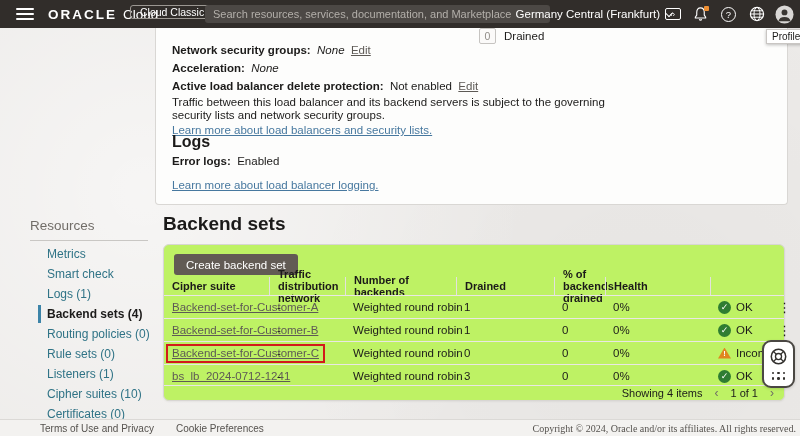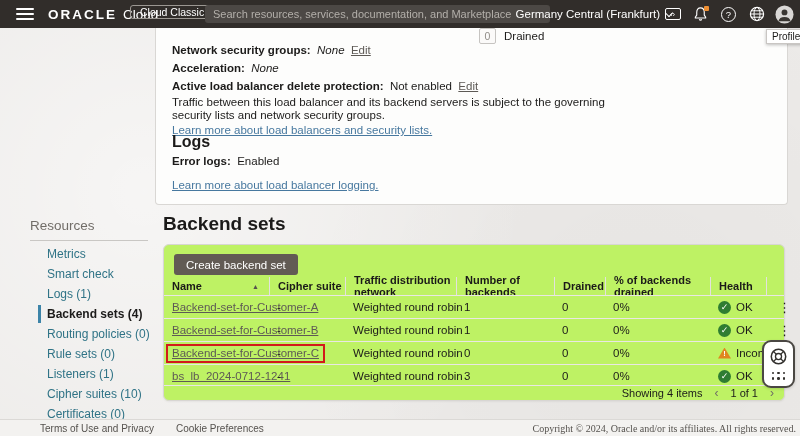--- a/index.html
+++ b/index.html
@@ -207,24 +207,20 @@
       <li><a>Certificates (0)</a></li>
     </ul>
   </div>
 
   <div class="bs-heading">Backend sets</div>
 
   <div class="table-card">
     <button class="create-btn">Create backend set</button>
 
     <div class="thead">
-      <div class="c1">
-        <span>Name</span>
-        <span class="sort-arrow">▲</span>
-      </div>
       <div>Cipher suite</div>
       <div>Traffic distribution network</div>
       <div>Number of backends</div>
       <div>Drained</div>
       <div>% of backends drained</div>
       <div>Health</div>
       <div></div>
     </div>
 
     <div class="tbody">

